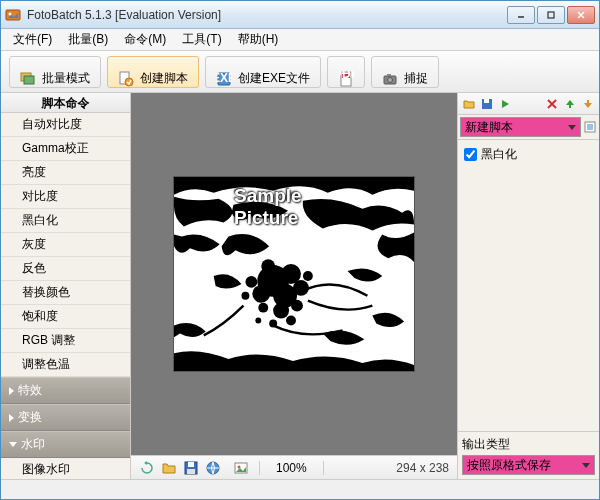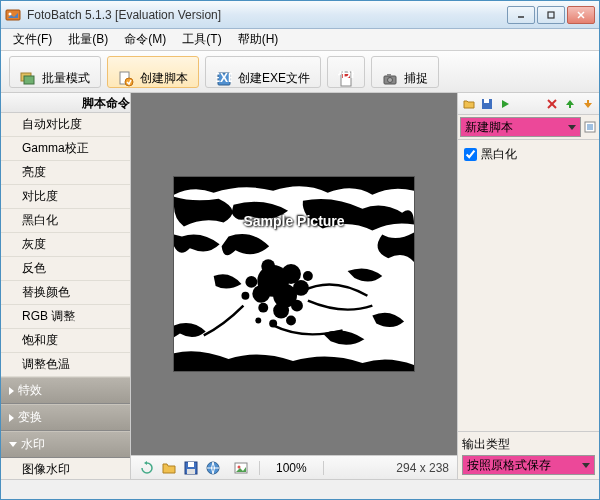--- a/index.html
+++ b/index.html
@@ -13,30 +13,30 @@
 .win-btn.close { background: linear-gradient(#f5c0b8, #e58070); border-color: #c06050; }
 .win-btn svg { width: 10px; height: 10px; }
 .menubar { height: 22px; background: #f5f5f5; border-bottom: 1px solid #d0d0d0; display: flex; align-items: center; padding: 0 4px; }
 .menu-item { padding: 2px 8px; cursor: pointer; }
 .toolbar { height: 42px; background: linear-gradient(#fdfdfd, #ebebeb); border-bottom: 1px solid #ccc; display: flex; align-items: center; padding: 4px 8px; gap: 6px; }
 .tool-btn { height: 32px; padding: 0 10px; border: 1px solid #ccc; border-radius: 3px; background: linear-gradient(#fafafa, #eee); display: flex; align-items: flex-end; gap: 6px; cursor: pointer; white-space: nowrap; }
 .tool-btn.active { border-color: #f0c070; background: linear-gradient(#fff5e0, #ffe8b8); }
 .tool-btn-icon { width: 16px; height: 16px; display: flex; align-items: center; justify-content: center; }
 .main { flex: 1; display: flex; min-height: 0; }
 .left-panel { width: 130px; background: #f4f0ea; border-right: 1px solid #ccc; display: flex; flex-direction: column; }
-.panel-header { height: 20px; background: linear-gradient(#f8f8f8, #e8e8e8); border-bottom: 1px solid #ccc; text-align: right; line-height: 20px; font-weight: bold; }
+.panel-header { height: 20px; background: linear-gradient(#f8f8f8, #e8e8e8); border-bottom: 1px solid #ccc; text-align: center; line-height: 20px; font-weight: bold; }
 .script-list { overflow-y: auto; flex: 1; }
 .script-item { padding: 3px 21px; border-bottom: 1px solid #e0ddd5; cursor: pointer; }
 .script-cat { padding: 4px 8px; background: linear-gradient(#b8b4ac, #a09c94); color: #fff; border-top: 1px solid #c8c4bc; border-bottom: 1px solid #888; display: flex; align-items: center; gap: 4px; cursor: pointer; }
 .script-cat .chev { width: 0; height: 0; border-top: 4px solid transparent; border-bottom: 4px solid transparent; border-left: 5px solid #fff; }
 .script-cat.open .chev { border-left: 4px solid transparent; border-right: 4px solid transparent; border-top: 5px solid #fff; border-bottom: none; }
 .center { flex: 1; background: #7a7a7a; display: flex; flex-direction: column; position: relative; }
 .canvas-area { flex: 1; background: #7a7a7a; display: flex; align-items: center; justify-content: center; overflow: hidden; position: relative; }
 .sample { width: 242px; height: 196px; background: #fff; position: relative; border: 1px solid #555; overflow: hidden; }
-.sample-label { position: absolute; top: 8px; left: 50%; transform: translateX(-50%); color: #fff; font-weight: bold; font-size: 14px; text-shadow: 1px 1px 2px #000, -1px -1px 2px #000; z-index: 5; margin-top: 28px; }
+.sample-label { position: absolute; top: 8px; left: 50%; transform: translateX(-50%); color: #fff; font-weight: bold; font-size: 19px; text-shadow: 1px 1px 2px #000, -1px -1px 2px #000; z-index: 5; }
 .sample svg { position: absolute; inset: 0; width: 100%; height: 100%; }
 .statusbar { height: 24px; background: linear-gradient(#fafafa, #ececec); border-top: 1px solid #ccc; display: flex; align-items: center; padding: 0 8px; gap: 10px; }
 .status-icons { display: flex; gap: 6px; }
 .status-icon { width: 16px; height: 16px; cursor: pointer; display: flex; align-items: center; justify-content: center; }
 .zoom { border-left: 1px solid #ccc; border-right: 1px solid #ccc; padding: 0 16px; }
 .dims { margin-left: auto; color: #444; }
 .right-panel { width: 142px; background: #f4f0ea; border-left: 1px solid #ccc; display: flex; flex-direction: column; }
 .right-toolbar { height: 22px; background: linear-gradient(#fafafa, #ececec); border-bottom: 1px solid #ccc; display: flex; align-items: center; padding: 0 4px; gap: 4px; }
 .rt-icon { width: 14px; height: 14px; cursor: pointer; display: flex; align-items: center; justify-content: center; }
 .combo-row { display: flex; align-items: center; padding: 2px; gap: 2px; border-bottom: 1px solid #ccc; }
@@ -145,22 +145,22 @@
       <div class="panel-header">脚本命令</div>
       <div class="script-list">
         <div class="script-item">自动对比度</div>
         <div class="script-item">Gamma校正</div>
         <div class="script-item">亮度</div>
         <div class="script-item">对比度</div>
         <div class="script-item">黑白化</div>
         <div class="script-item">灰度</div>
         <div class="script-item">反色</div>
         <div class="script-item">替换颜色</div>
+        <div class="script-item">饱和度</div>
         <div class="script-item">RGB 调整</div>
-        <div class="script-item">饱和度</div>
         <div class="script-item">调整色温</div>
         <div class="script-cat">
             <span class="chev"></span>
             <span>特效</span>
           </div>
         <div class="script-cat">
             <span class="chev"></span>
             <span>变换</span>
           </div>
         <div class="script-cat open">

